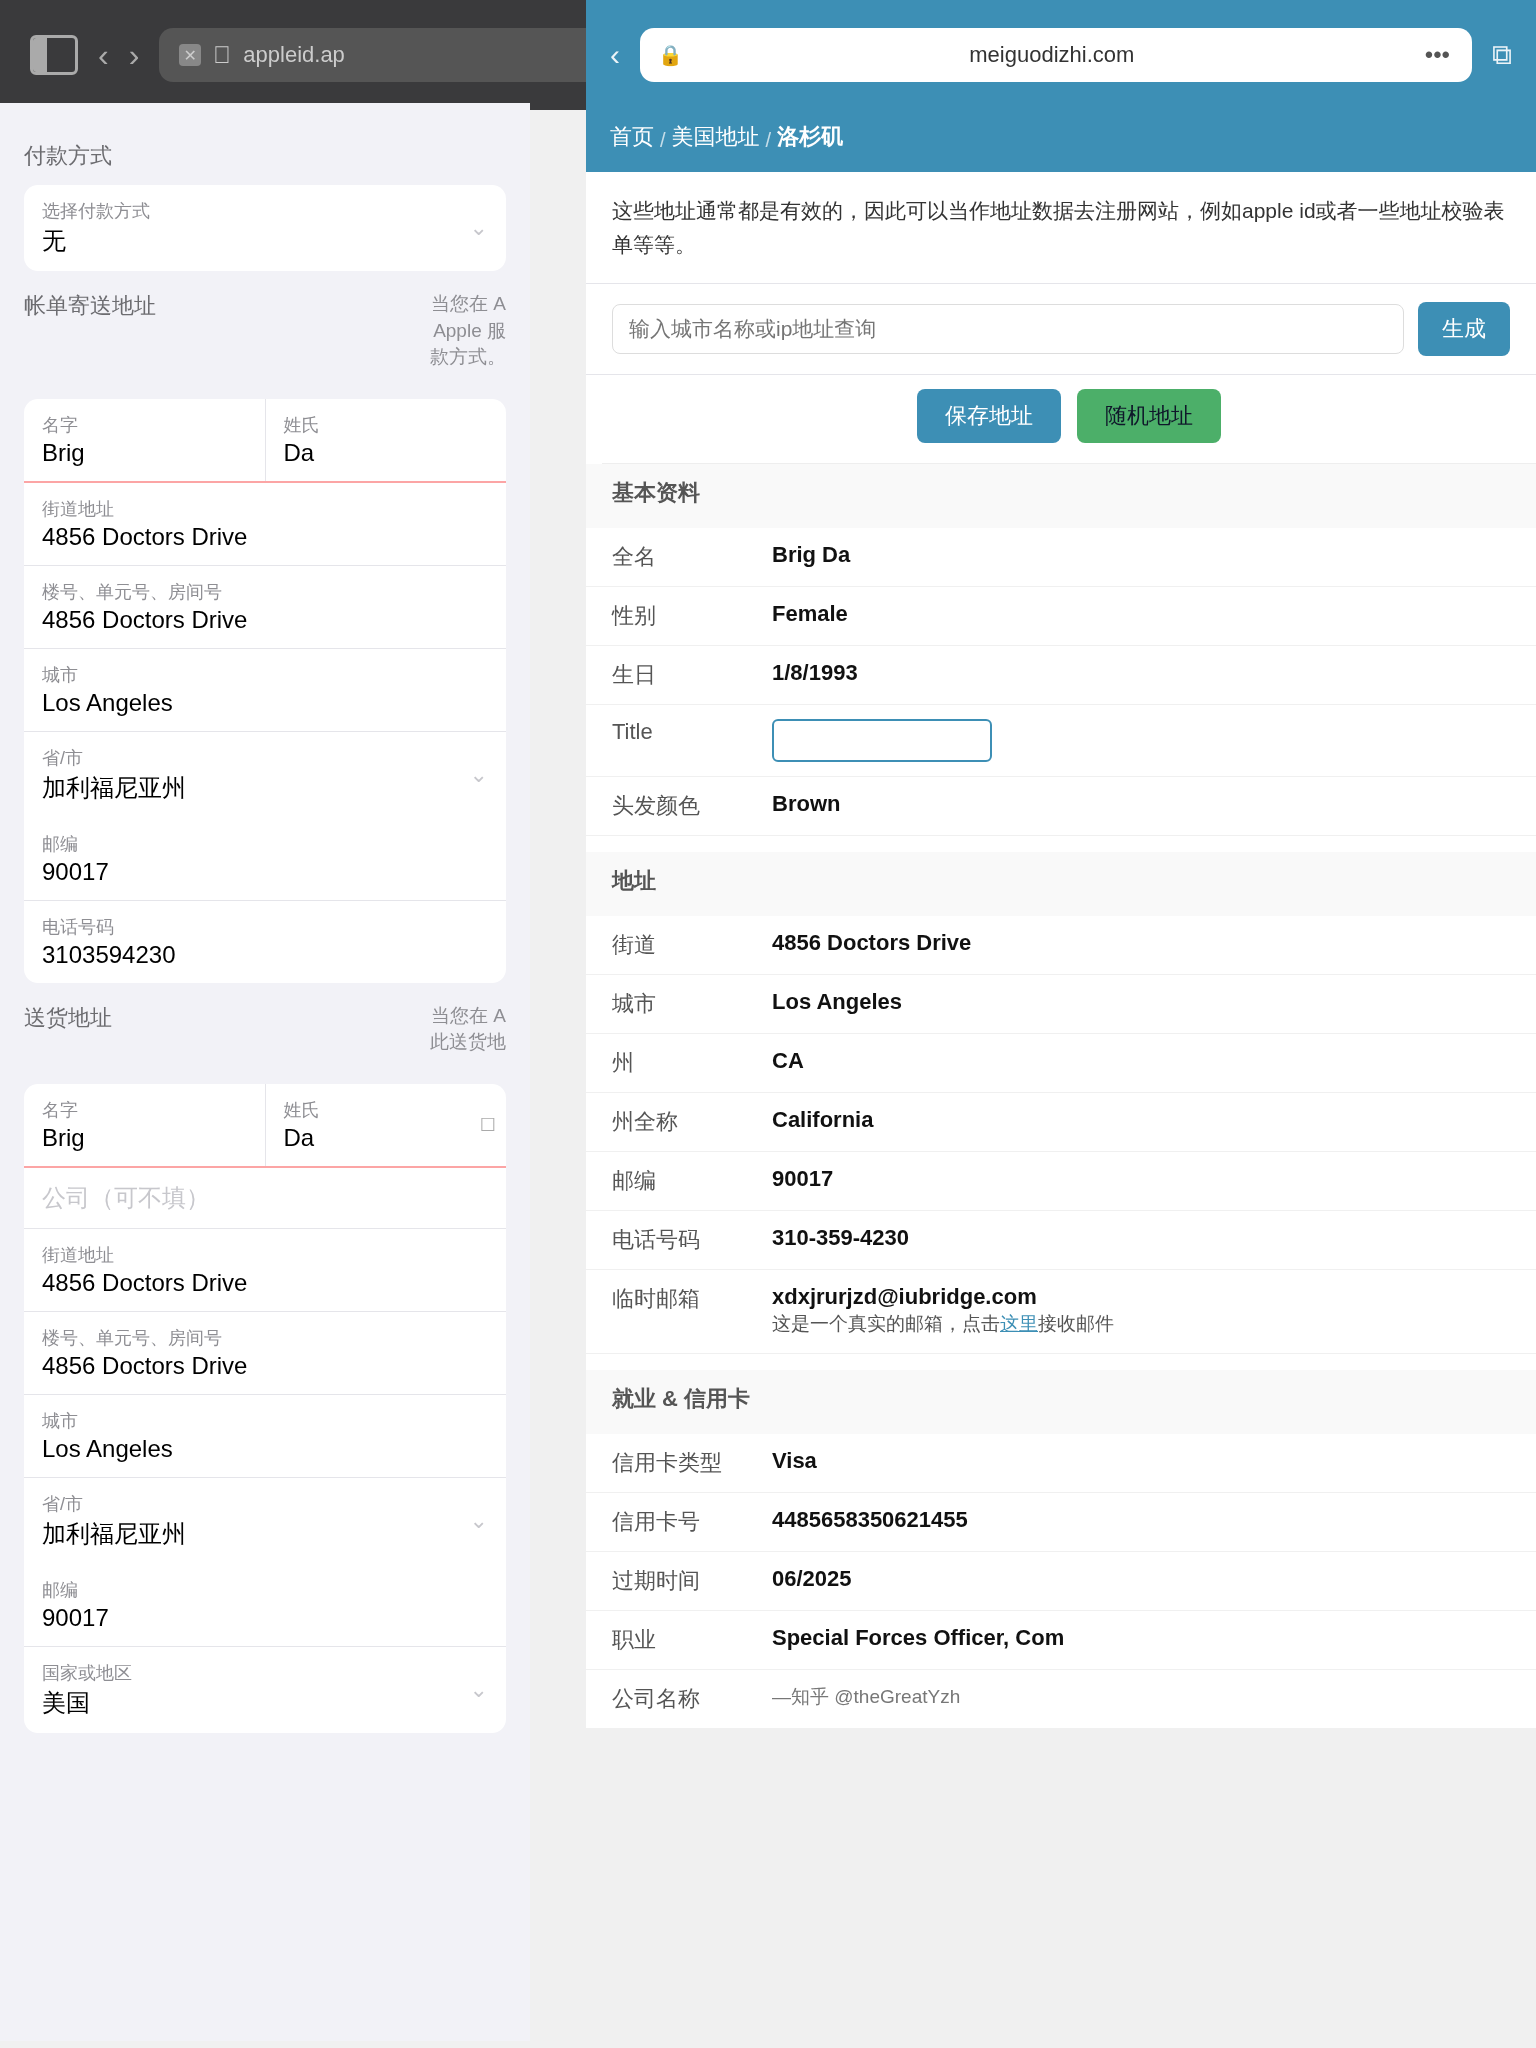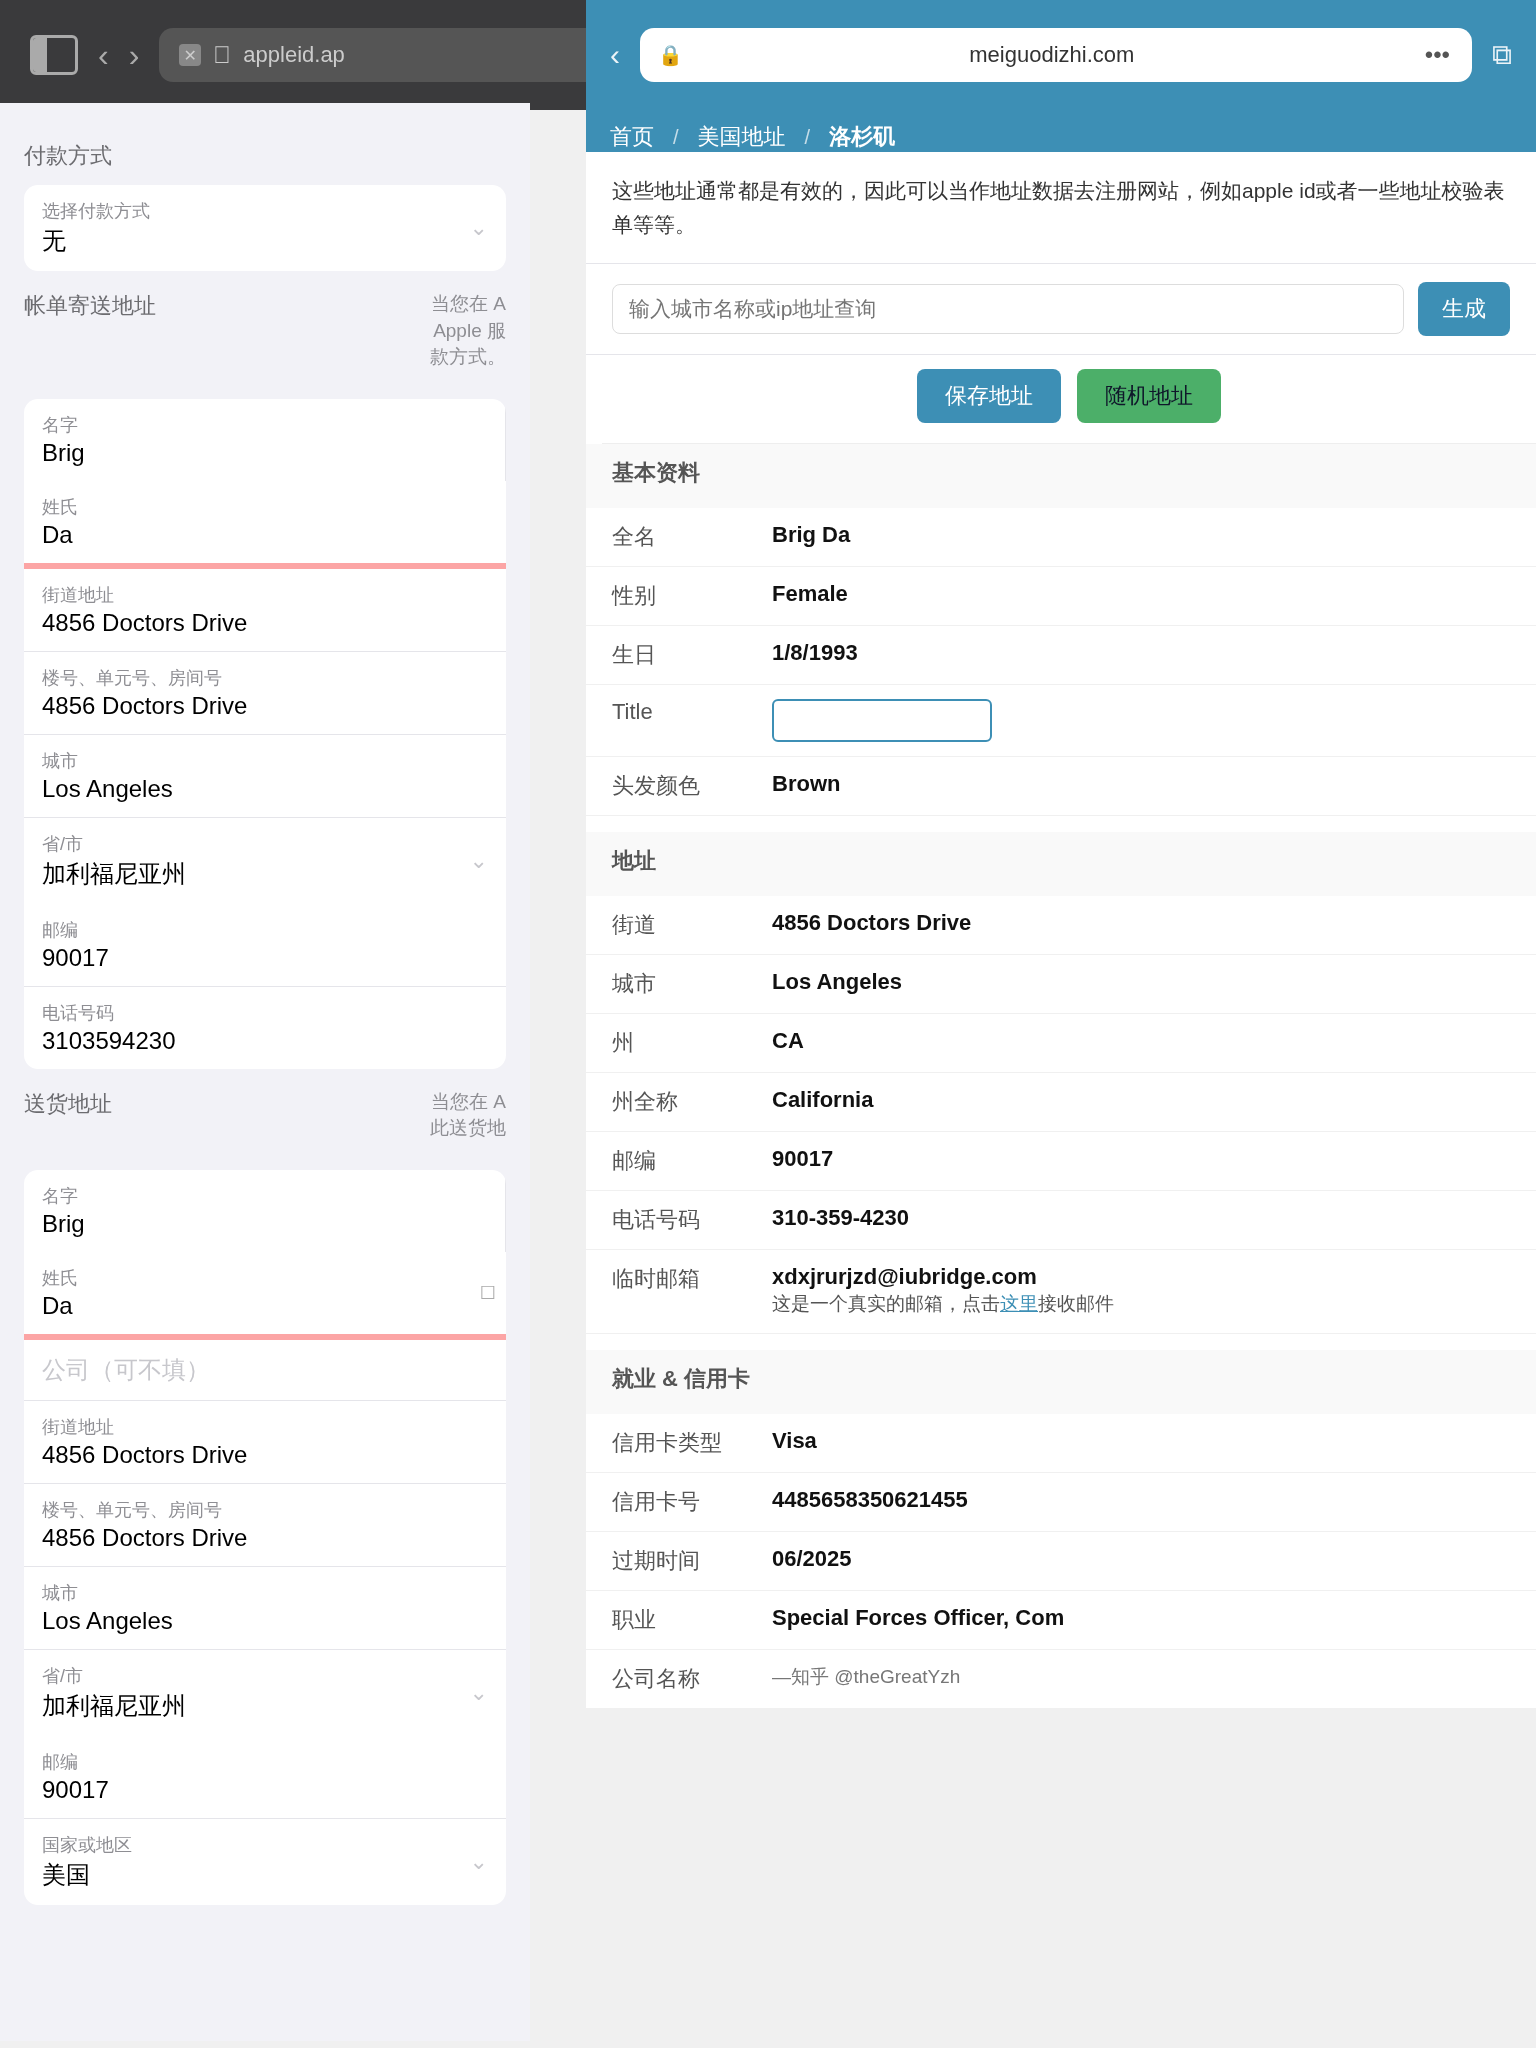--- a/index.html
+++ b/index.html
@@ -90,22 +90,21 @@
     .form-field {
       padding: 14px 18px;
       border-bottom: 1px solid #e5e5ea;
       display: flex;
       flex-direction: column;
       gap: 2px;
     }
     .form-field:last-child { border-bottom: none; }
     .form-field-row {
       display: flex;
-      border-bottom: 6px solid #fca5a5;
-      flex-direction: column;
+      border-bottom: 2px solid #fca5a5;
     }
     .form-field-row:last-child { border-bottom: none; }
     .form-field-half {
       flex: 1;
       padding: 14px 18px;
       display: flex;
       flex-direction: column;
       gap: 2px;
     }
     .form-field-half:first-child { border-right: 1px solid #e5e5ea; }
@@ -186,24 +185,24 @@
       background: none; border: none; color: #555; font-size: 24px; cursor: pointer;
       padding: 0 4px;
     }
     .copy-btn {
       background: none; border: none; color: rgba(255,255,255,0.9); font-size: 28px; cursor: pointer;
     }
 
     
     .breadcrumb-bar {
       background: #3d8fb5;
-      padding: 12px 24px 0;
-      display: flex;
-      align-items: center;
-      gap: 19px;
+      padding: 12px 24px 20px;
+      display: flex;
+      align-items: flex-end;
+      gap: 6px;
     }
     .breadcrumb-item {
       font-size: 22px;
       color: #fff;
     }
     .breadcrumb-sep { color: rgba(255,255,255,0.7); font-size: 20px; }
     .breadcrumb-current {
       font-size: 22px;
       color: #fff;
       font-weight: 600;

